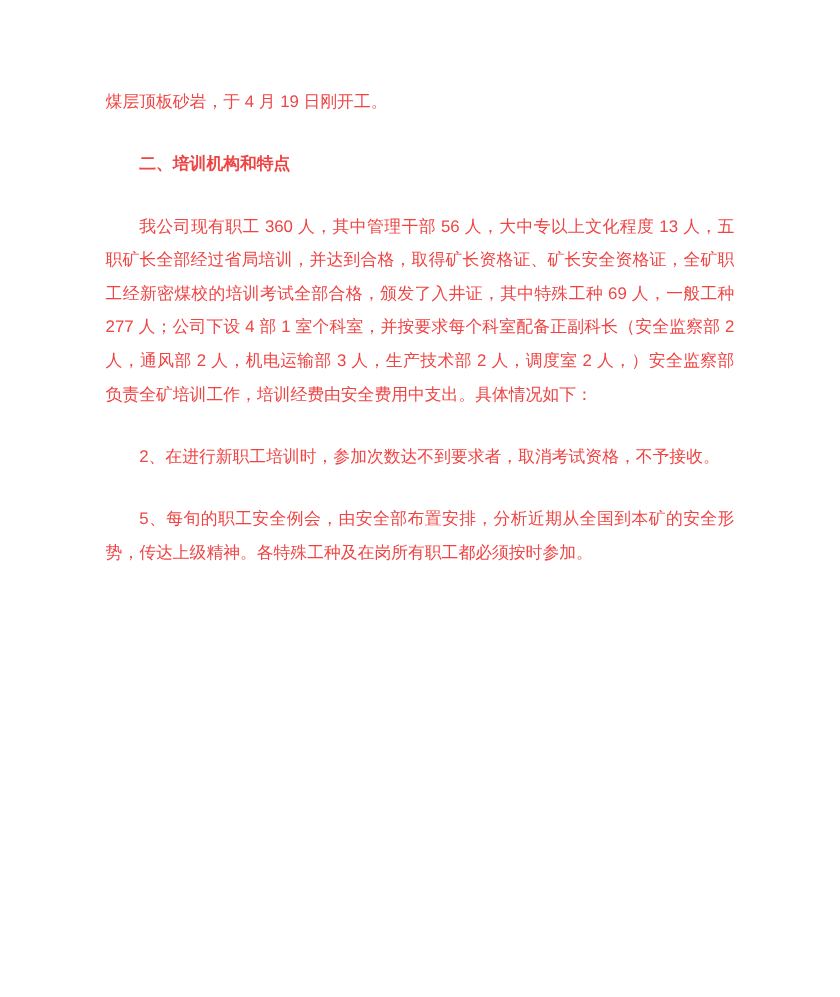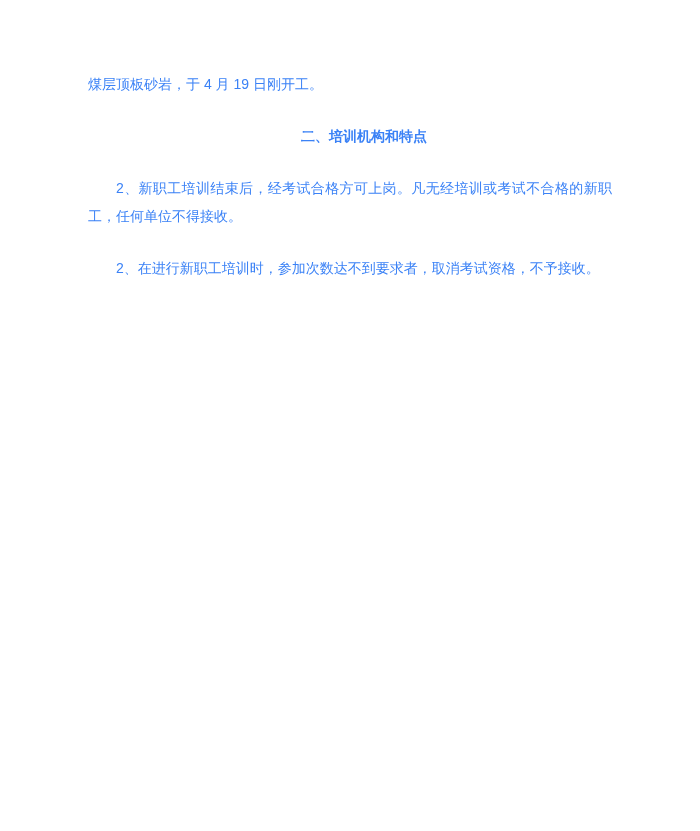--- a/index.html
+++ b/index.html
@@ -14,44 +14,45 @@
     height: 831px;
     background: #ffffff;
     padding: 70px 88px 0 88px;
     overflow: hidden;
     font-family: "Liberation Sans", "DejaVu Sans", sans-serif;
   }
   .para {
     margin: 0 0 24px 0;
     font-size: 14px;
     line-height: 28px;
-    color: #3b82f6;
+    color: #ef4444;
     text-align: justify;
     text-indent: 2em;
     word-break: break-all;
   }
   .para.no-indent {
     text-indent: 0;
   }
   .para.heading {
     font-weight: 700;
-    text-align: center;
+    text-align: left;
   }
 </style>
 </head>
 <body>
 
 <div class="doc-page">
 
   <p class="para no-indent">煤层顶板砂岩，于 4 月 19 日刚开工。</p>
 
   <p class="para heading">二、培训机构和特点</p>
 
+  <p class="para">我公司现有职工 360 人，其中管理干部 56 人，大中专以上文化程度 13 人，五职矿长全部经过省局培训，并达到合格，取得矿长资格证、矿长安全资格证，全矿职工经新密煤校的培训考试全部合格，颁发了入井证，其中特殊工种 69 人，一般工种 277 人；公司下设 4 部 1 室个科室，并按要求每个科室配备正副科长（安全监察部 2 人，通风部 2 人，机电运输部 3 人，生产技术部 2 人，调度室 2 人，）安全监察部负责全矿培训工作，培训经费由安全费用中支出。具体情况如下：</p>
 
 
-  <p class="para">2、新职工培训结束后，经考试合格方可上岗。凡无经培训或考试不合格的新职工，任何单位不得接收。</p>
 
   <p class="para">2、在进行新职工培训时，参加次数达不到要求者，取消考试资格，不予接收。</p>
 
 
+  <p class="para">5、每旬的职工安全例会，由安全部布置安排，分析近期从全国到本矿的安全形势，传达上级精神。各特殊工种及在岗所有职工都必须按时参加。</p>
 
 
 </div>
 
 </body></html>

